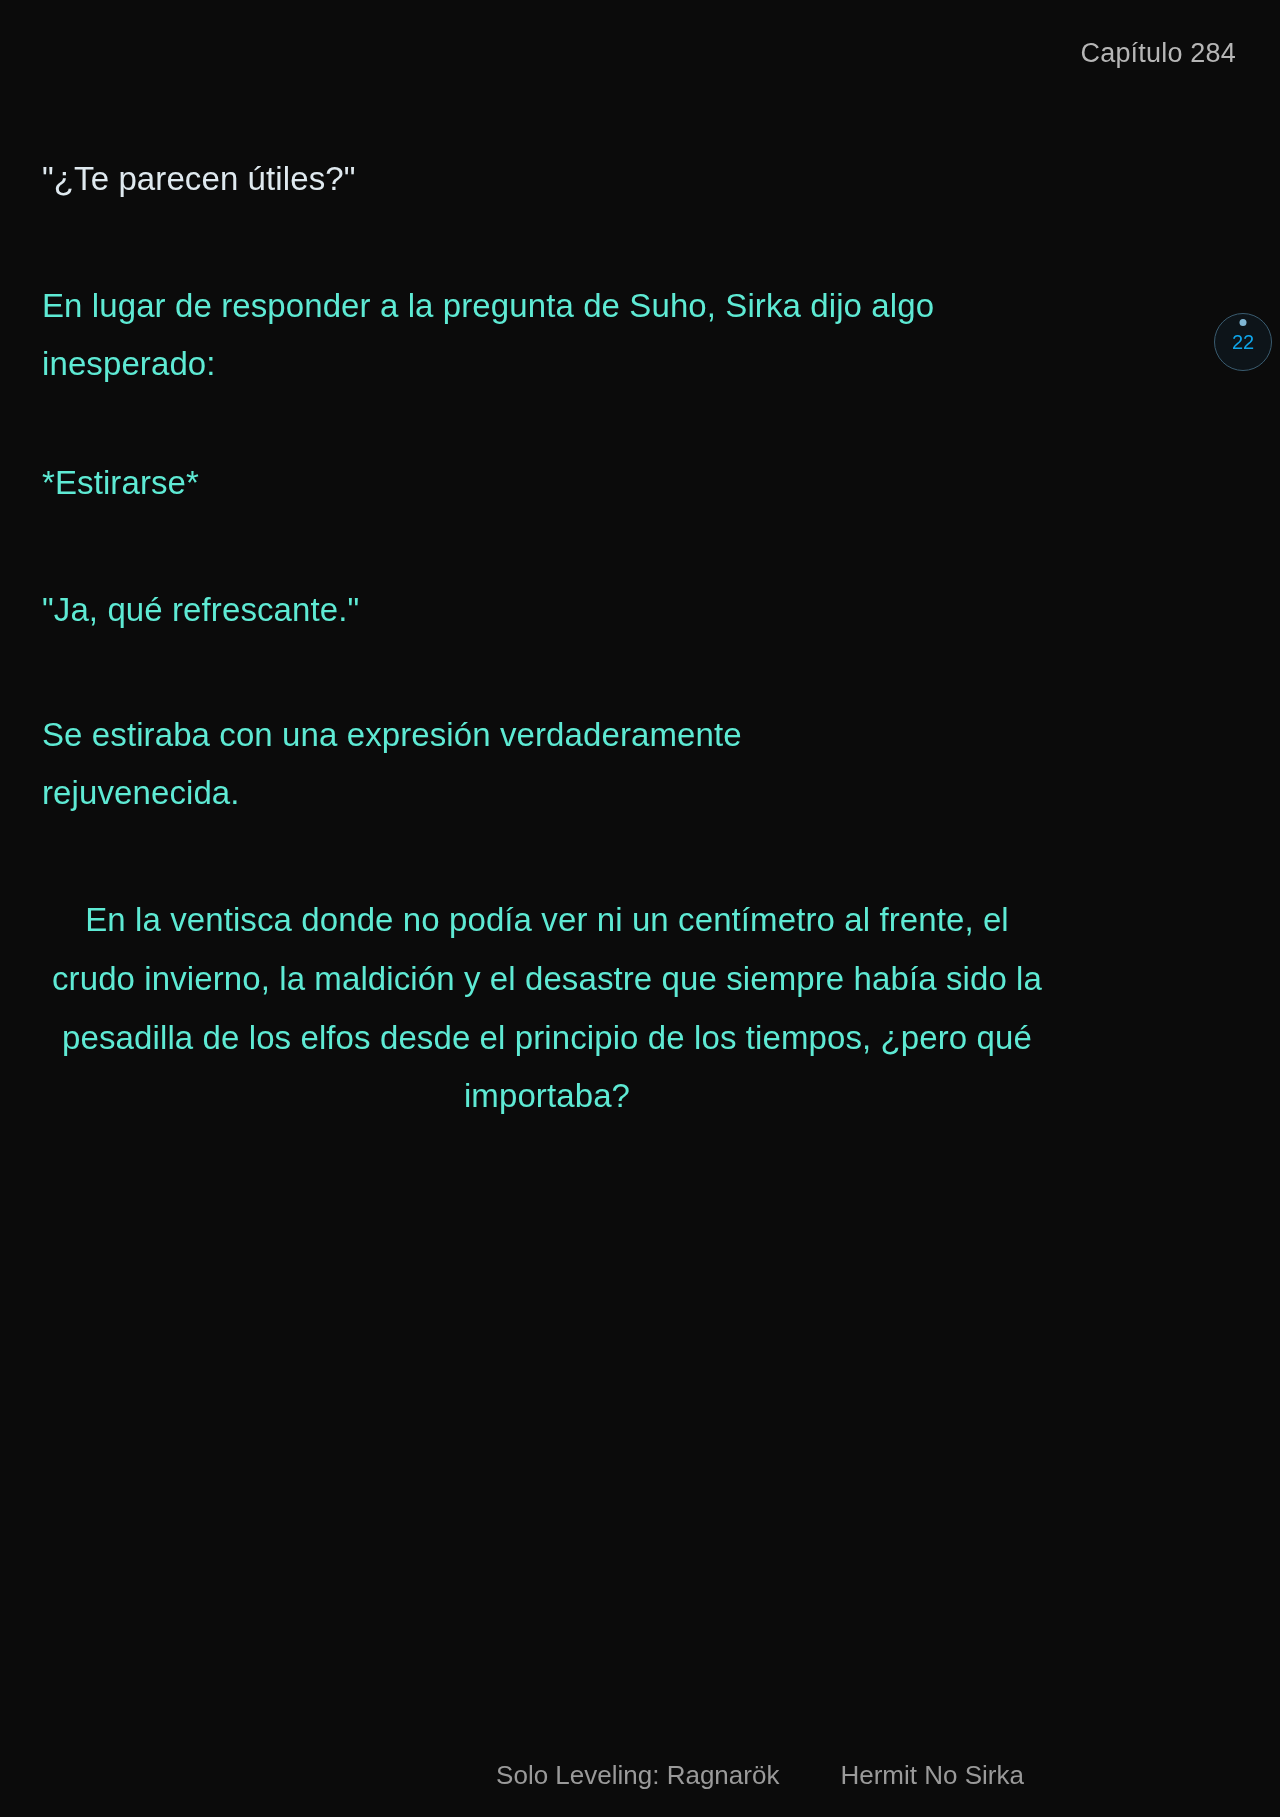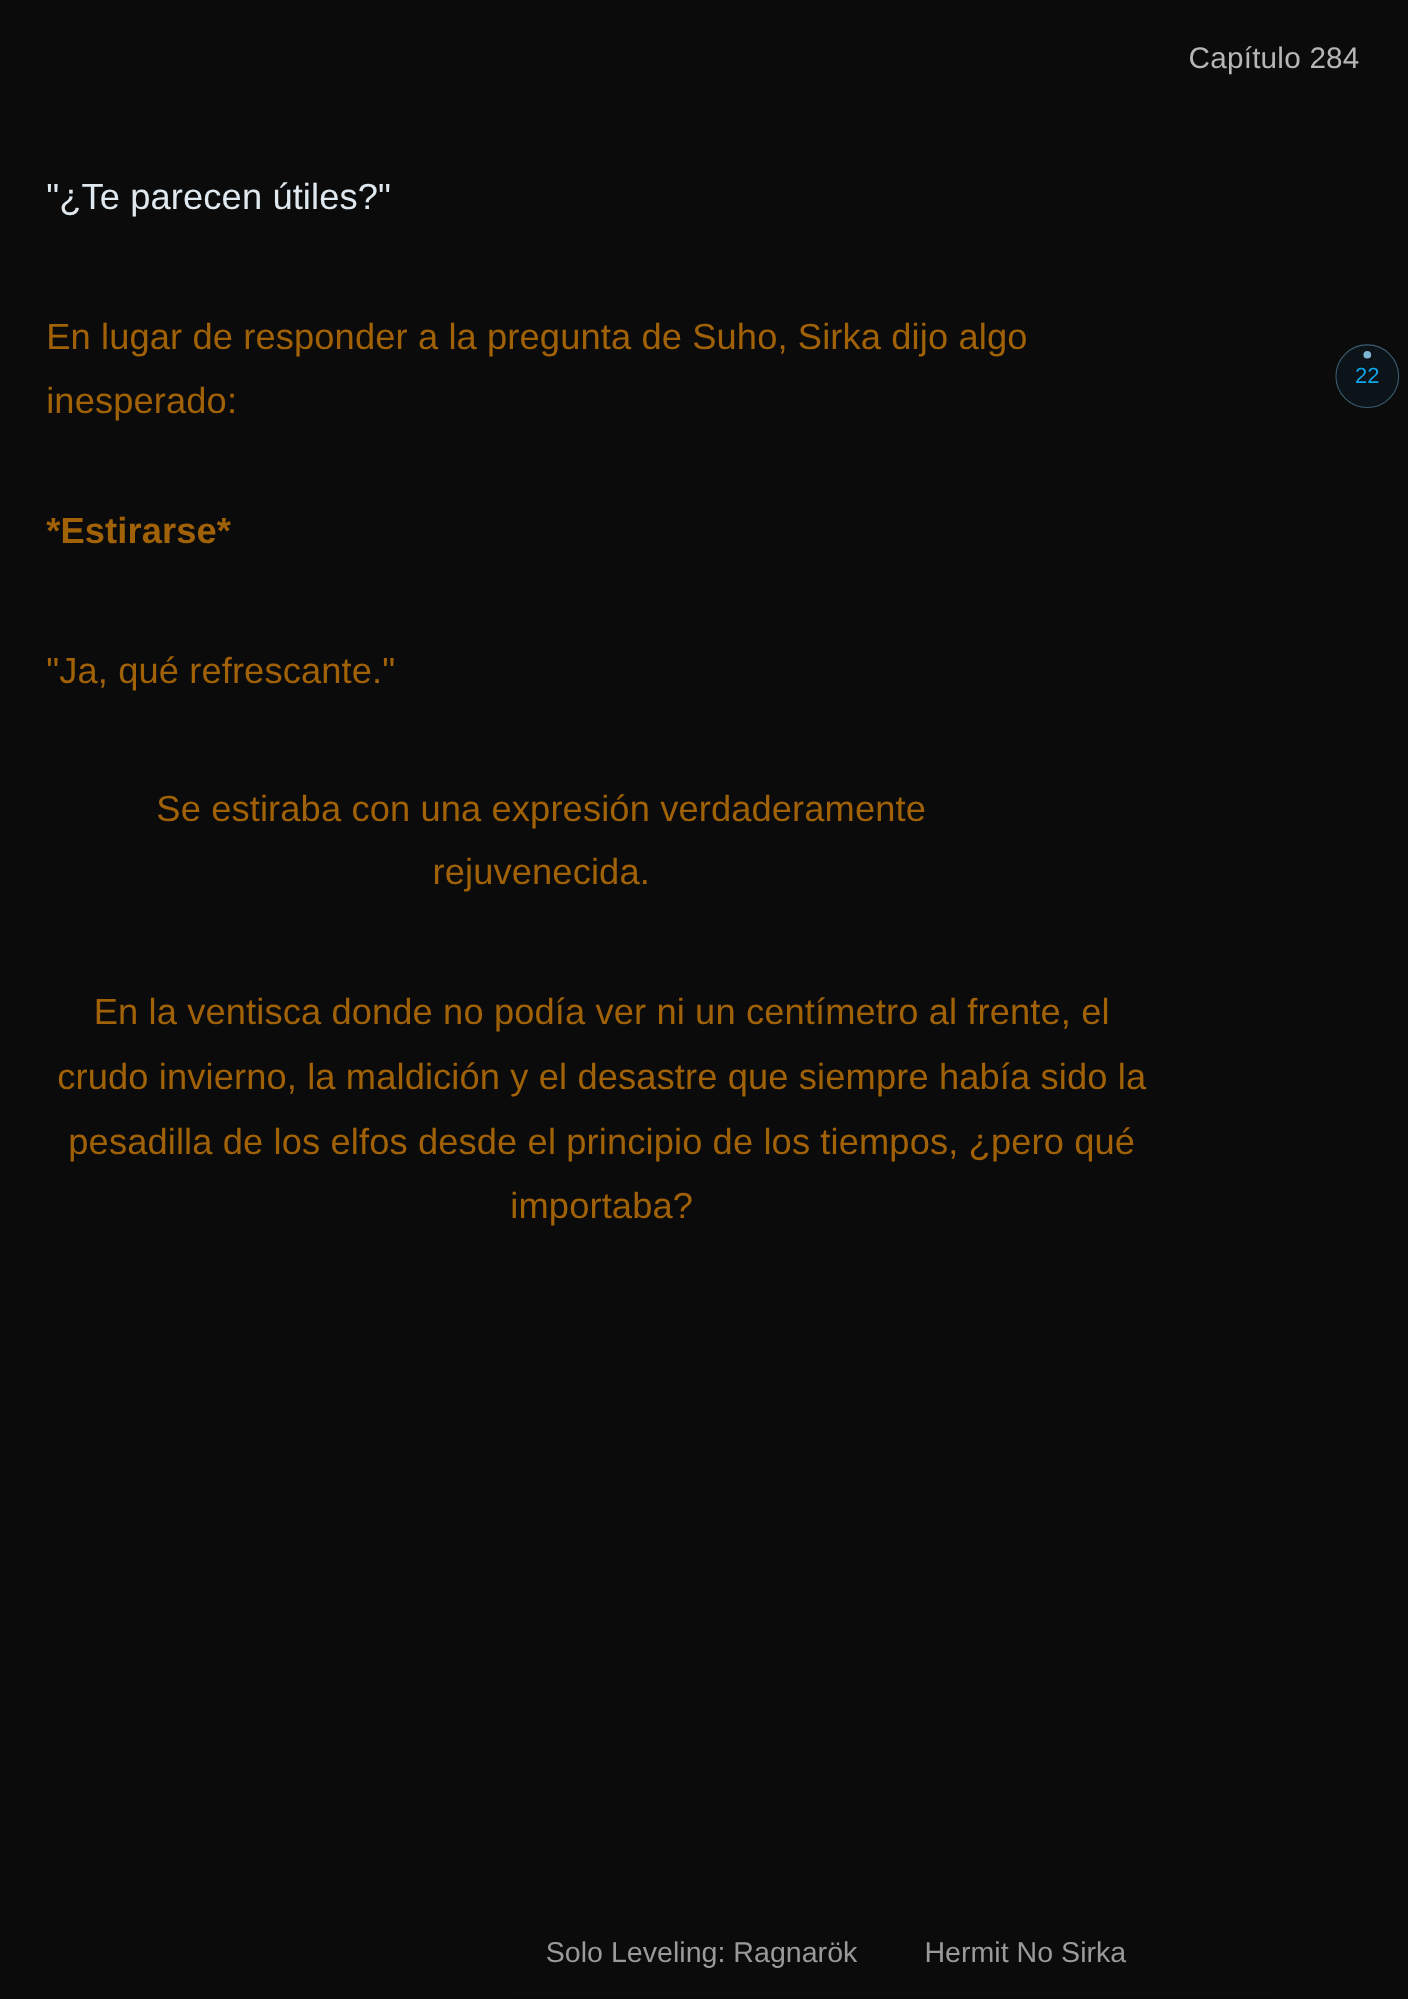--- a/index.html
+++ b/index.html
@@ -37,35 +37,35 @@
   .content {
     position: absolute;
     left: 42px;
     top: 150px;
     width: 1160px;
   }
 
   .para {
     font-size: 33px;
     line-height: 1.78;
-    color: #a16207;
+    color: #5eead4;
     margin: 0 0 52px 0;
     max-width: 1140px;
     letter-spacing: 0.1px;
   }
 
   .para.dialogue-first {
     color: #dfe9ef;
     margin-bottom: 68px;
   }
 
   .para.block-2 { margin-bottom: 60px; }
-  .para.block-3 { margin-bottom: 68px; font-weight: bold; }
+  .para.block-3 { margin-bottom: 68px; }
   .para.block-4 { margin-bottom: 66px; }
-  .para.block-5 { margin-bottom: 68px; text-align: center; }
+  .para.block-5 { margin-bottom: 68px; }
   .para.block-6 { margin-bottom: 66px; }
   .para.block-7 { margin-bottom: 0; text-align: center; }
 
   .para.limit-a { max-width: 1020px; }
   .para.limit-b { max-width: 900px; }
   .para.limit-c { max-width: 1010px; }
 
   .page-badge {
     position: absolute;
     right: 8px;

